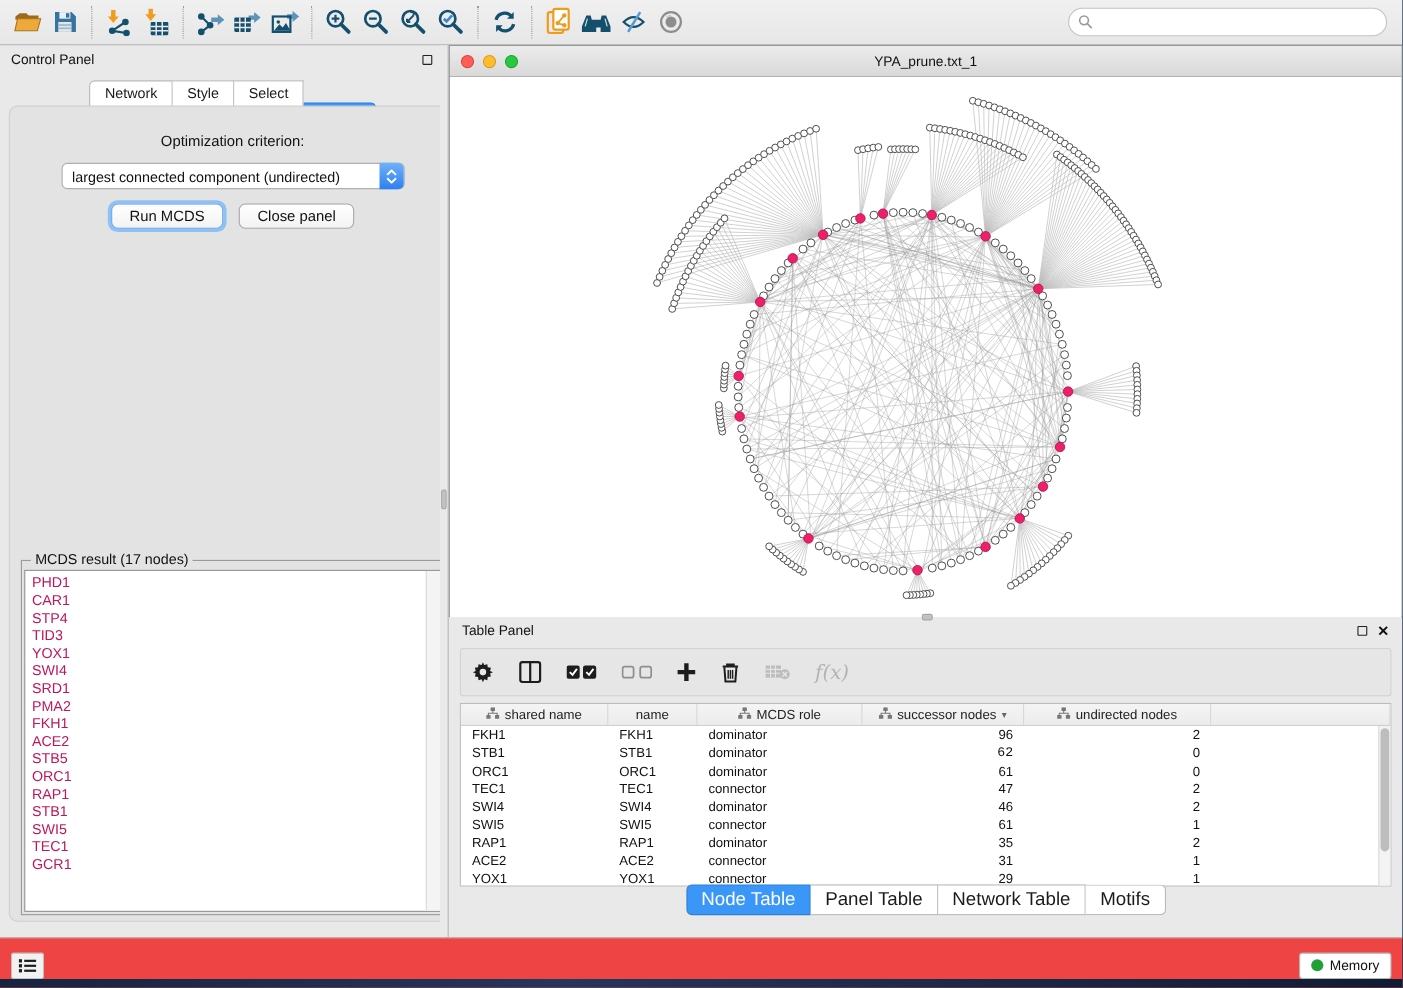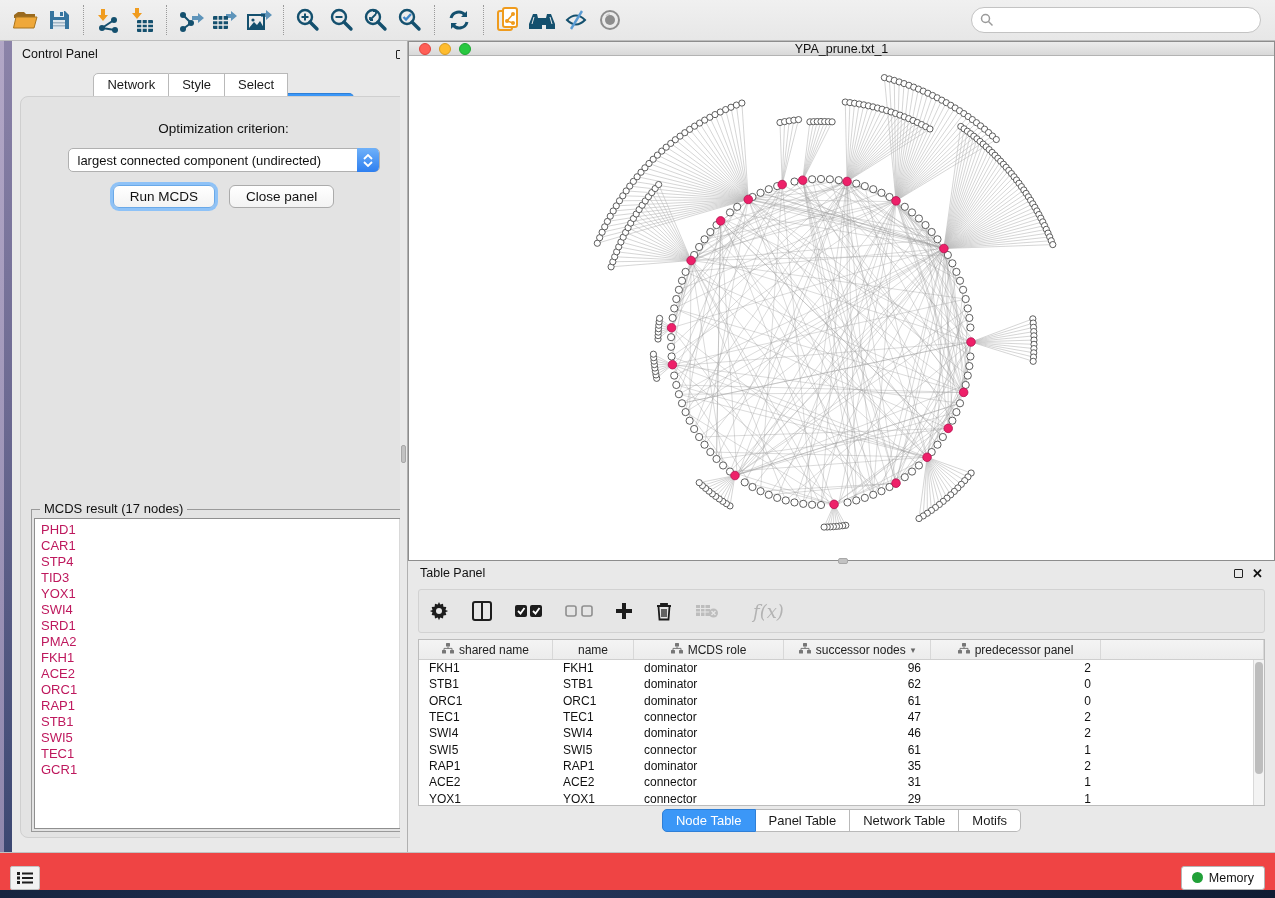--- a/index.html
+++ b/index.html
@@ -16,21 +16,21 @@
   .tb-btn { width:34px; height:32px; display:flex; align-items:center; justify-content:center; flex:0 0 auto; cursor:default; }
   .tb-sep { width:1px; height:30px; border-left:1px dotted #9a9a9a; margin:0 7px; flex:0 0 auto; }
   .tb-spacer { flex:1 1 auto; }
   .searchbox { width:290px; height:26px; background:#fff; border:1px solid #c3c3c3; border-radius:13px;
     display:flex; align-items:center; padding:0 8px; margin-right:6px; }
   .searchbox input { border:none; outline:none; width:250px; font-size:12px; background:transparent; font-family:"Liberation Sans",sans-serif; }
 
   
   .left-strip { position:absolute; left:0; top:41px; width:4px; height:811px;
     background:linear-gradient(#b2a7c6,#8f87ad); }
-  .control-panel { position:absolute; left:12px; top:41px; width:424px; height:811px;
+  .control-panel { position:absolute; left:0; top:41px; width:424px; height:811px;
     background:#e9e9e9; border-right:1px solid #b7b7b7; }
   .cp-header { height:26px; display:flex; align-items:center; padding:0 10px; font-size:12.5px; color:#111; }
   .win-icons { margin-left:auto; display:flex; gap:9px; align-items:center; }
   .float-box { width:9px; height:9px; border:1.6px solid #222; border-radius:1px; }
   .close-x { font-size:13px; font-weight:bold; color:#111; line-height:1; }
   .cp-tabs { display:flex; justify-content:center; margin-top:6px; }
   .cp-tab { font-size:13px; padding:3px 13px; background:#fff; border:1px solid #b9b9b9; border-left:none; color:#1a1a1a; }
   .cp-tab:first-child { border-left:1px solid #b9b9b9; border-radius:5px 0 0 5px; }
   .cp-tab:last-child { border-radius:0 5px 5px 0;margin-top:20px; }
   .cp-tab.active { background:#3b97f7; border-color:#2f7fd6; color:#fff; }
@@ -55,50 +55,50 @@
   .list-item { font-size:13px; line-height:16px; color:#be185d; }
 
   
   .vsplitter { position:absolute; left:400px; top:41px; width:8px; height:811px; background:#e9e9e9; border-right:1px solid #b0b0b0; }
   .vsplit-handle { position:absolute; left:1px; top:404px; width:5px; height:18px; background:#c2c2c2; border:1px solid #a8a8a8; border-radius:2px; }
   .hsplit-handle { position:absolute; left:430px; top:-3px; width:10px; height:6px; background:#c2c2c2; border:1px solid #a8a8a8; border-radius:2px; }
 
   
   .net-window { position:absolute; left:408px; top:41px; width:867px; height:520px;
     background:#fff; border:1px solid #8d8d8d; }
-  .net-titlebar { height:14px; background:linear-gradient(#ececec,#d9d9d9); border-bottom:1px solid #b3b3b3;
+  .net-titlebar { height:28px; background:linear-gradient(#ececec,#d9d9d9); border-bottom:1px solid #b3b3b3;
     display:flex; align-items:center; position:relative; }
   .traffic { display:flex; gap:8px; margin-left:10px; }
   .light { width:12px; height:12px; border-radius:50%; }
   .light.red { background:#ff5f57; border:1px solid #e0443e; }
   .light.yellow { background:#febc2e; border:1px solid #d89c21; }
   .light.green { background:#28c840; border:1px solid #1ea633; }
   .net-title { position:absolute; left:0; right:0; text-align:center; font-size:12.5px; color:#111; }
   .net-canvas { width:865px; height:496px; background:#fff; }
 
   
   .table-panel { position:absolute; left:408px; top:561px; width:867px; height:291px; background:#e9e9e9; }
   .tp-header { height:24px; display:flex; align-items:center; padding:0 12px; font-size:12.5px; color:#111; }
   .tp-toolbar { position:absolute; left:10px; right:10px; top:28px; height:44px; background:#e6e6e6;
     border:1px solid #d2d2d2; border-radius:3px; display:flex; align-items:center; padding:0 10px; gap:22px; }
   .tp-icon { display:flex; align-items:center; justify-content:center; height:30px; }
-  .fx { font-family:"DejaVu Serif", serif; font-style:italic; font-size:18px; color:#b3b3b3;margin-left:12px; }
+  .fx { font-family:"DejaVu Serif", serif; font-style:italic; font-size:18px; color:#b3b3b3; }
   .grid-table { position:absolute; left:10px; right:10px; top:78px; bottom:46px; background:#fff; border:1px solid #bcbcbc; }
   .gt-header { display:flex; height:20px; background:linear-gradient(#f4f4f4,#ececec); border-bottom:1px solid #cfcfcf; }
   .gt-hcell { display:flex; align-items:center; justify-content:center; gap:5px; font-size:12px; color:#222;
     border-right:1px solid #d8d8d8; overflow:hidden; white-space:nowrap; }
   .gt-hcell .chev { color:#666; font-size:9px; }
   .gt-body { position:absolute; left:0; right:11px; top:20px; bottom:0; overflow:hidden; }
   .gt-row { display:flex; height:16.3px; }
   .gt-cell { font-size:12px; color:#111; padding:0 10px; display:flex; align-items:center; overflow:hidden; white-space:nowrap; }
   .gt-cell.num { justify-content:flex-end; }
   .gt-scroll { position:absolute; right:0; top:20px; bottom:0; width:11px; background:#f3f3f3; border-left:1px solid #d9d9d9; }
   .gt-thumb { position:absolute; left:1px; right:1px; top:2px; height:112px; background:#bdbdbd; border-radius:5px; }
   .tp-tabs { position:absolute; left:0; right:0; bottom:20px; display:flex; justify-content:center; }
-  .tp-tab { font-size:13px; padding:3px 13px; background:#fff; border:1px solid #b9b9b9; border-left:none; color:#1a1a1a; }
+  .tp-tab { font-size:17px; padding:3px 13px; background:#fff; border:1px solid #b9b9b9; border-left:none; color:#1a1a1a; }
   .tp-tab:first-child { border-left:1px solid #b9b9b9; border-radius:5px 0 0 5px; }
   .tp-tab:last-child { border-radius:0 5px 5px 0; }
   .tp-tab.active { background:#3b97f7; border-color:#2f7fd6; color:#fff; }
 
   
   .statusbar { position:absolute; left:0; top:852px; width:1275px; height:50px; background:#ef4444;
     border-top:1px solid #c2c2c2; display:flex; align-items:center; padding:0 10px; }
   .status-left-btn { width:30px; height:24px; border:1px solid #c2c2c2; background:#f2f2f2; border-radius:2px;
     display:flex; align-items:center; justify-content:center; }
   .memory-btn { margin-left:auto; height:24px; background:#fff; border:1px solid #b5b5b5; border-radius:3px;
@@ -297,20 +297,21 @@
             <div class="list-item">PHD1</div>
             <div class="list-item">CAR1</div>
             <div class="list-item">STP4</div>
             <div class="list-item">TID3</div>
             <div class="list-item">YOX1</div>
             <div class="list-item">SWI4</div>
             <div class="list-item">SRD1</div>
             <div class="list-item">PMA2</div>
             <div class="list-item">FKH1</div>
             <div class="list-item">ACE2</div>
+            <div class="list-item">STB5</div>
             <div class="list-item">ORC1</div>
             <div class="list-item">RAP1</div>
             <div class="list-item">STB1</div>
             <div class="list-item">SWI5</div>
             <div class="list-item">TEC1</div>
             <div class="list-item">GCR1</div>
           </div>
         <div class="list-scroll"></div>
       </div>
     </div>
@@ -1200,37 +1201,37 @@
         </div>
         <div class="gt-hcell" style="width: 170px;">
           <span><svg width="12" height="11" viewBox="0 0 12 11">
               <g fill="#777">
                 <rect x="4" y="0" width="4" height="3.4" rx="0.5"></rect>
                 <rect x="0" y="7" width="4" height="3.4" rx="0.5"></rect>
                 <rect x="8" y="7" width="4" height="3.4" rx="0.5"></rect>
                 <path d="M6 3.4 v2 M2 7 v-1.6 h8 V7" stroke="#777" fill="none" stroke-width="1"></path>
               </g>
             </svg></span>
-          <span>predecessor panel</span>
+          <span>undirected nodes</span>
         </div>
         <div class="gt-hcell" style="flex: 1 1 0%;"></div>
       </div>
     <div class="gt-body" id="gt-body">
         <div class="gt-row">
           <div class="gt-cell" style="width: 134px;">FKH1</div>
           <div class="gt-cell" style="width: 81px;">FKH1</div>
           <div class="gt-cell" style="width: 150px;">dominator</div>
           <div class="gt-cell num" style="width: 147px;">96</div>
           <div class="gt-cell num" style="width: 170px;">2</div>
         </div>
         <div class="gt-row">
           <div class="gt-cell" style="width: 134px;">STB1</div>
           <div class="gt-cell" style="width: 81px;">STB1</div>
           <div class="gt-cell" style="width: 150px;">dominator</div>
-          <div class="gt-cell num" style="width: 147px;">62</div>
+          <div class="gt-cell num" style="width: 147px; font-family: Liberation Mono, monospace;">62</div>
           <div class="gt-cell num" style="width: 170px;">0</div>
         </div>
         <div class="gt-row">
           <div class="gt-cell" style="width: 134px;">ORC1</div>
           <div class="gt-cell" style="width: 81px;">ORC1</div>
           <div class="gt-cell" style="width: 150px;">dominator</div>
           <div class="gt-cell num" style="width: 147px;">61</div>
           <div class="gt-cell num" style="width: 170px;">0</div>
         </div>
         <div class="gt-row">

